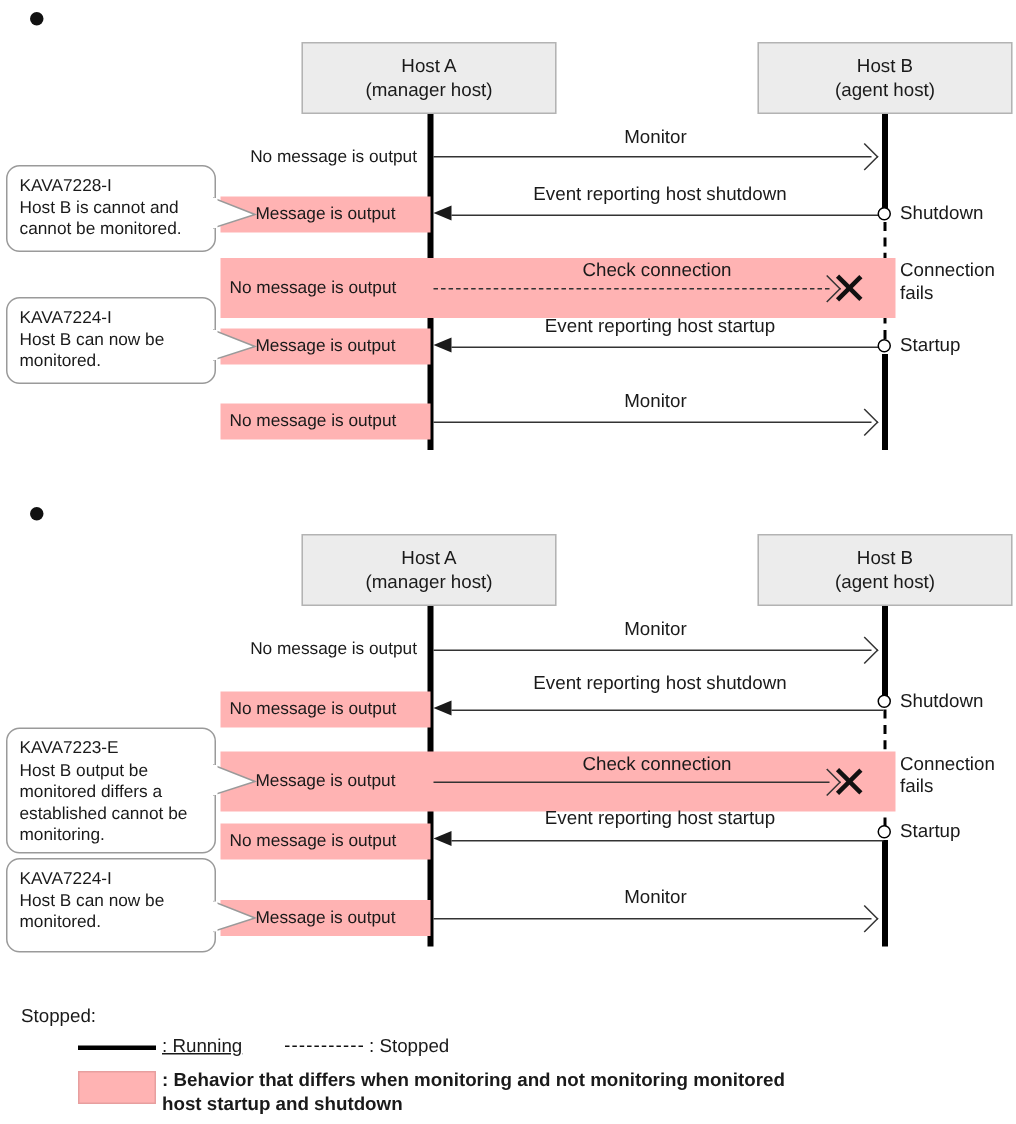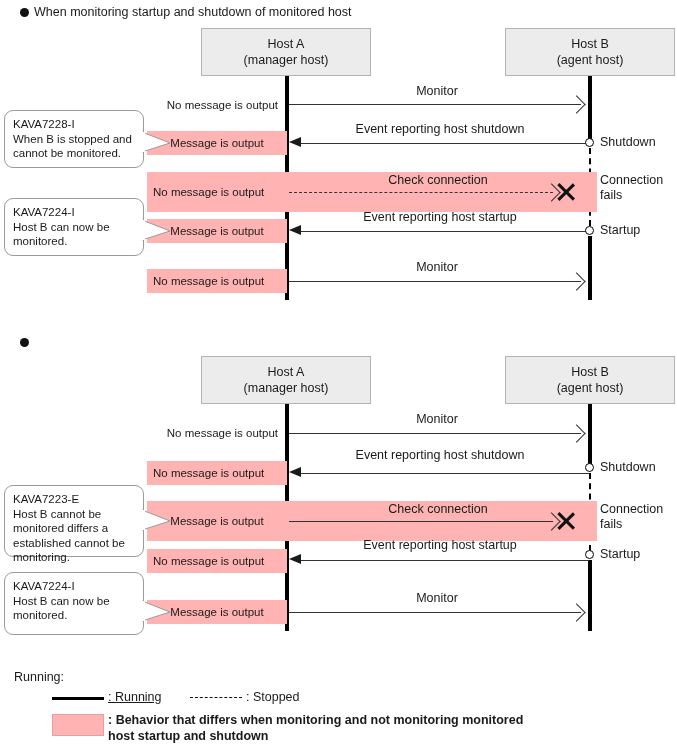--- a/index.html
+++ b/index.html
@@ -107,21 +107,21 @@
   .legend-text{
     position:absolute;font-size:12.5px;line-height:16px;color:#1a1a1a;
     white-space:nowrap;
   }
   .legend-text.wrap{white-space:normal;width:430px;font-weight:bold;}
 </style>
 </head>
 <body>
 
 <div class="sec-head" style="top:4px;">
-  <span class="bullet"></span><span>When monitoring startup and shutdown of monitored host</span>
+  <span class="bullet"></span>
 </div>
 
 <div class="host-box" style="left:201px;top:28px;width:170px;height:48px;">
   <span>Host A</span>
   <span class="l2">(manager host)</span>
 </div>
 <div class="host-box" style="left:505px;top:28px;width:170px;height:48px;">
   <span>Host B</span>
   <span class="l2">(agent host)</span>
 </div>
@@ -167,21 +167,21 @@
 <div class="state-label" style="left:600px;top:135px;">Shutdown</div>
 <div class="state-label two-line" style="left:600px;top:173px;">
   <span>Connection</span>
   <span style="display:block;">fails</span>
 </div>
 <div class="state-dot" style="left:585px;top:226px;"></div>
 <div class="state-label" style="left:600px;top:223px;">Startup</div>
 
 <div class="callout" style="left:4px;top:110px;width:140px;height:58px;">
   <span class="line">KAVA7228-I</span>
-  <span class="line">When B is stopped and</span>
+  <span class="line">Host B is cannot and</span>
   <span class="line">cannot be monitored.</span>
 </div>
 <svg class="tail-svg" style="left:142px;top:130px;" width="30" height="24">
   <polygon points="0,2 28,13 0,22" fill="#ffffff" stroke="#9a9a9a" stroke-width="1"></polygon>
   <rect x="0" y="2" width="3" height="20" fill="#ffffff"></rect>
 </svg>
 
 <div class="callout" style="left:4px;top:198px;width:140px;height:58px;">
   <span class="line">KAVA7224-I</span>
   <span class="line">Host B can now be</span>
@@ -244,41 +244,41 @@
 
 <div class="state-dot" style="left:585px;top:463px;"></div>
 <div class="state-label" style="left:600px;top:460px;">Shutdown</div>
 <div class="state-label two-line" style="left:600px;top:502px;">
   <span>Connection</span>
   <span style="display:block;">fails</span>
 </div>
 <div class="state-dot" style="left:585px;top:550px;"></div>
 <div class="state-label" style="left:600px;top:547px;">Startup</div>
 
-<div class="callout" style="left:4px;top:485px;width:140px;height:72px;">
+<div class="callout" style="left:4px;top:485px;width:140px;height:84px;">
   <span class="line">KAVA7223-E</span>
-  <span class="line">Host B cannot be</span>
+  <span class="line">Host B output be</span>
   <span class="line">monitored differs a</span>
   <span class="line">established cannot be</span>
   <span class="line">monitoring.</span>
 </div>
 <svg class="tail-svg" style="left:142px;top:508px;" width="30" height="24">
   <polygon points="0,2 28,13 0,22" fill="#ffffff" stroke="#9a9a9a" stroke-width="1"></polygon>
   <rect x="0" y="2" width="3" height="20" fill="#ffffff"></rect>
 </svg>
 
 <div class="callout" style="left:4px;top:572px;width:140px;height:63px;">
   <span class="line">KAVA7224-I</span>
   <span class="line">Host B can now be</span>
   <span class="line">monitored.</span>
 </div>
 <svg class="tail-svg" style="left:142px;top:599px;" width="30" height="24">
   <polygon points="0,2 28,13 0,22" fill="#ffffff" stroke="#9a9a9a" stroke-width="1"></polygon>
   <rect x="0" y="2" width="3" height="20" fill="#ffffff"></rect>
 </svg>
 
-<div class="legend-title" style="left:14px;top:669px;">Running:</div>
+<div class="legend-title" style="left:14px;top:669px;">Stopped:</div>
 <div class="legend-rule" style="left:52px;top:697px;width:52px;"></div>
 <div class="legend-text" style="left:108px;top:689px;text-decoration:underline;">: Running</div>
 <div class="legend-rule-dash" style="left:190px;top:697px;width:52px;"></div>
 <div class="legend-text" style="left:246px;top:689px;">: Stopped</div>
 <div class="legend-swatch" style="left:52px;top:714px;width:52px;height:22px;"></div>
 <div class="legend-text wrap" style="left:108px;top:712px;">: Behavior that differs when monitoring and not monitoring monitored host startup and shutdown</div>
 
 </body></html>

